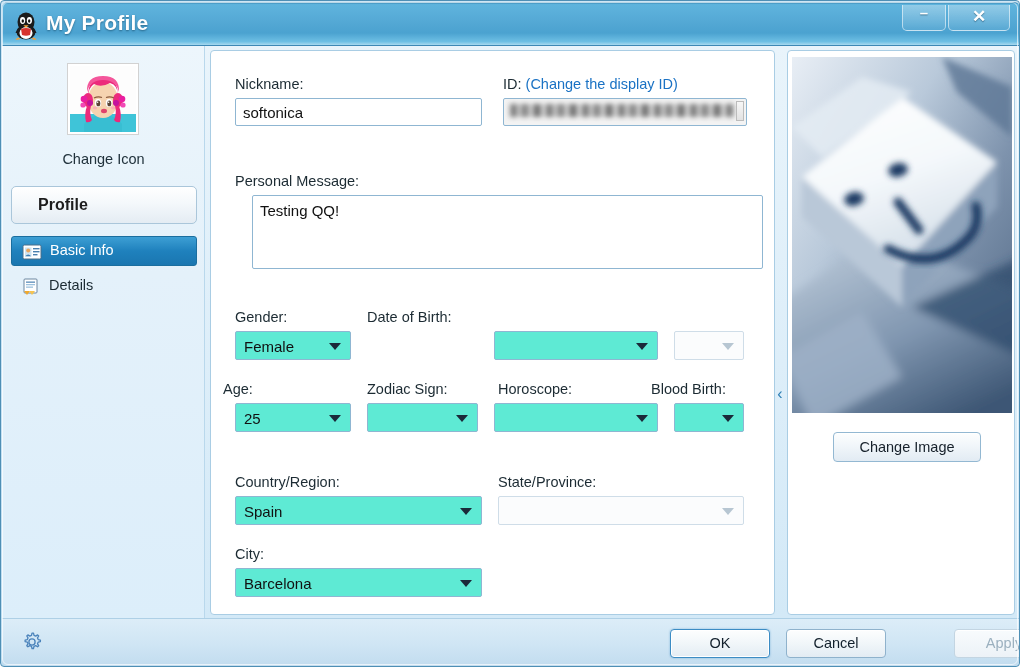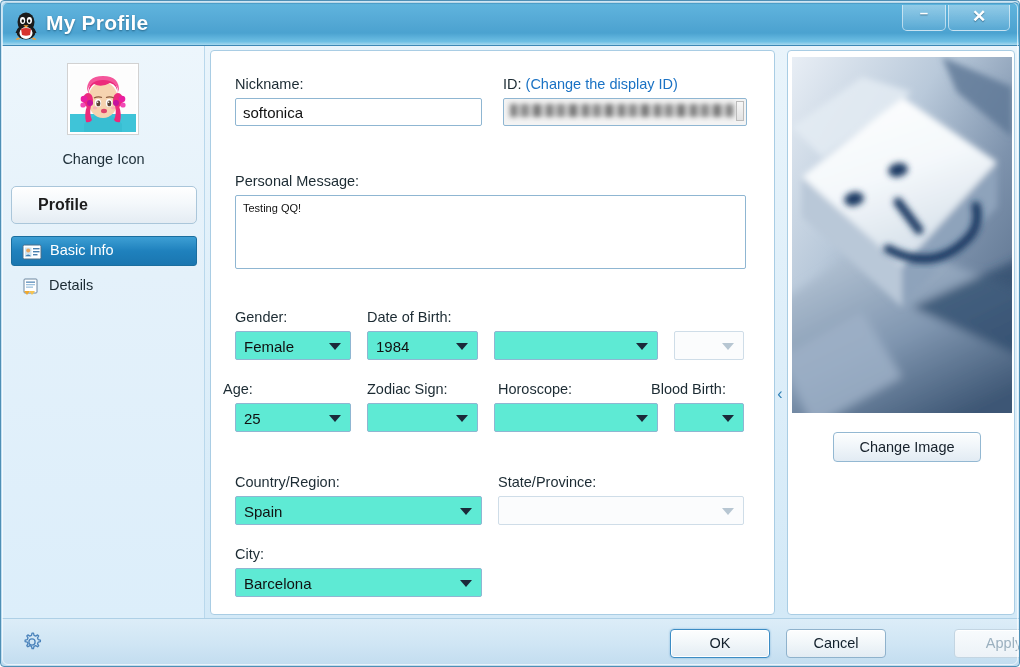--- a/index.html
+++ b/index.html
@@ -170,25 +170,26 @@
     color: #111111;
     padding: 0 7px;
     outline: none;
   }
   textarea.msg {
     position: absolute;
     background: #ffffff;
     border: 1px solid #8fb6d2;
     border-radius: 2px;
     font-family: "Liberation Sans", sans-serif;
-    font-size: 11px;
+    font-size: 15px;
     color: #111111;
     padding: 6px 7px;
     resize: none;
     outline: none;
+    margin-left: 17px;
   }
 
   
   .id-field {
     position: absolute;
     background: #f3f3f3;
     border: 1px solid #8fb6d2;
     border-radius: 2px;
     overflow: hidden;
   }
@@ -442,24 +443,20 @@
         </div>
 
         <div class="fld-label" style="left:24px; top:122px;">Personal Message:</div>
         <textarea class="msg" style="left: 24px; top: 144px; width: 511px; height: 74px;">Testing QQ!</textarea>
 
         <div class="fld-label" style="left:24px; top:258px;">Gender:</div>
         <div class="fld-label" style="left:156px; top:258px;">Date of Birth:</div>
 
         <div class="combo" style="left:24px; top:280px; width:116px; height:29px;">
           <div class="cval">Female</div>
-          <div class="carrow"></div>
-        </div>
-        <div class="combo" style="left:156px; top:280px; width:111px; height:29px;">
-          <div class="cval">1984</div>
           <div class="carrow"></div>
         </div>
         <div class="combo" style="left:283px; top:280px; width:164px; height:29px;">
           <div class="cval"></div>
           <div class="carrow"></div>
         </div>
         <div class="combo disabled" style="left:463px; top:280px; width:70px; height:29px;">
           <div class="cval"></div>
           <div class="carrow"></div>
         </div>

